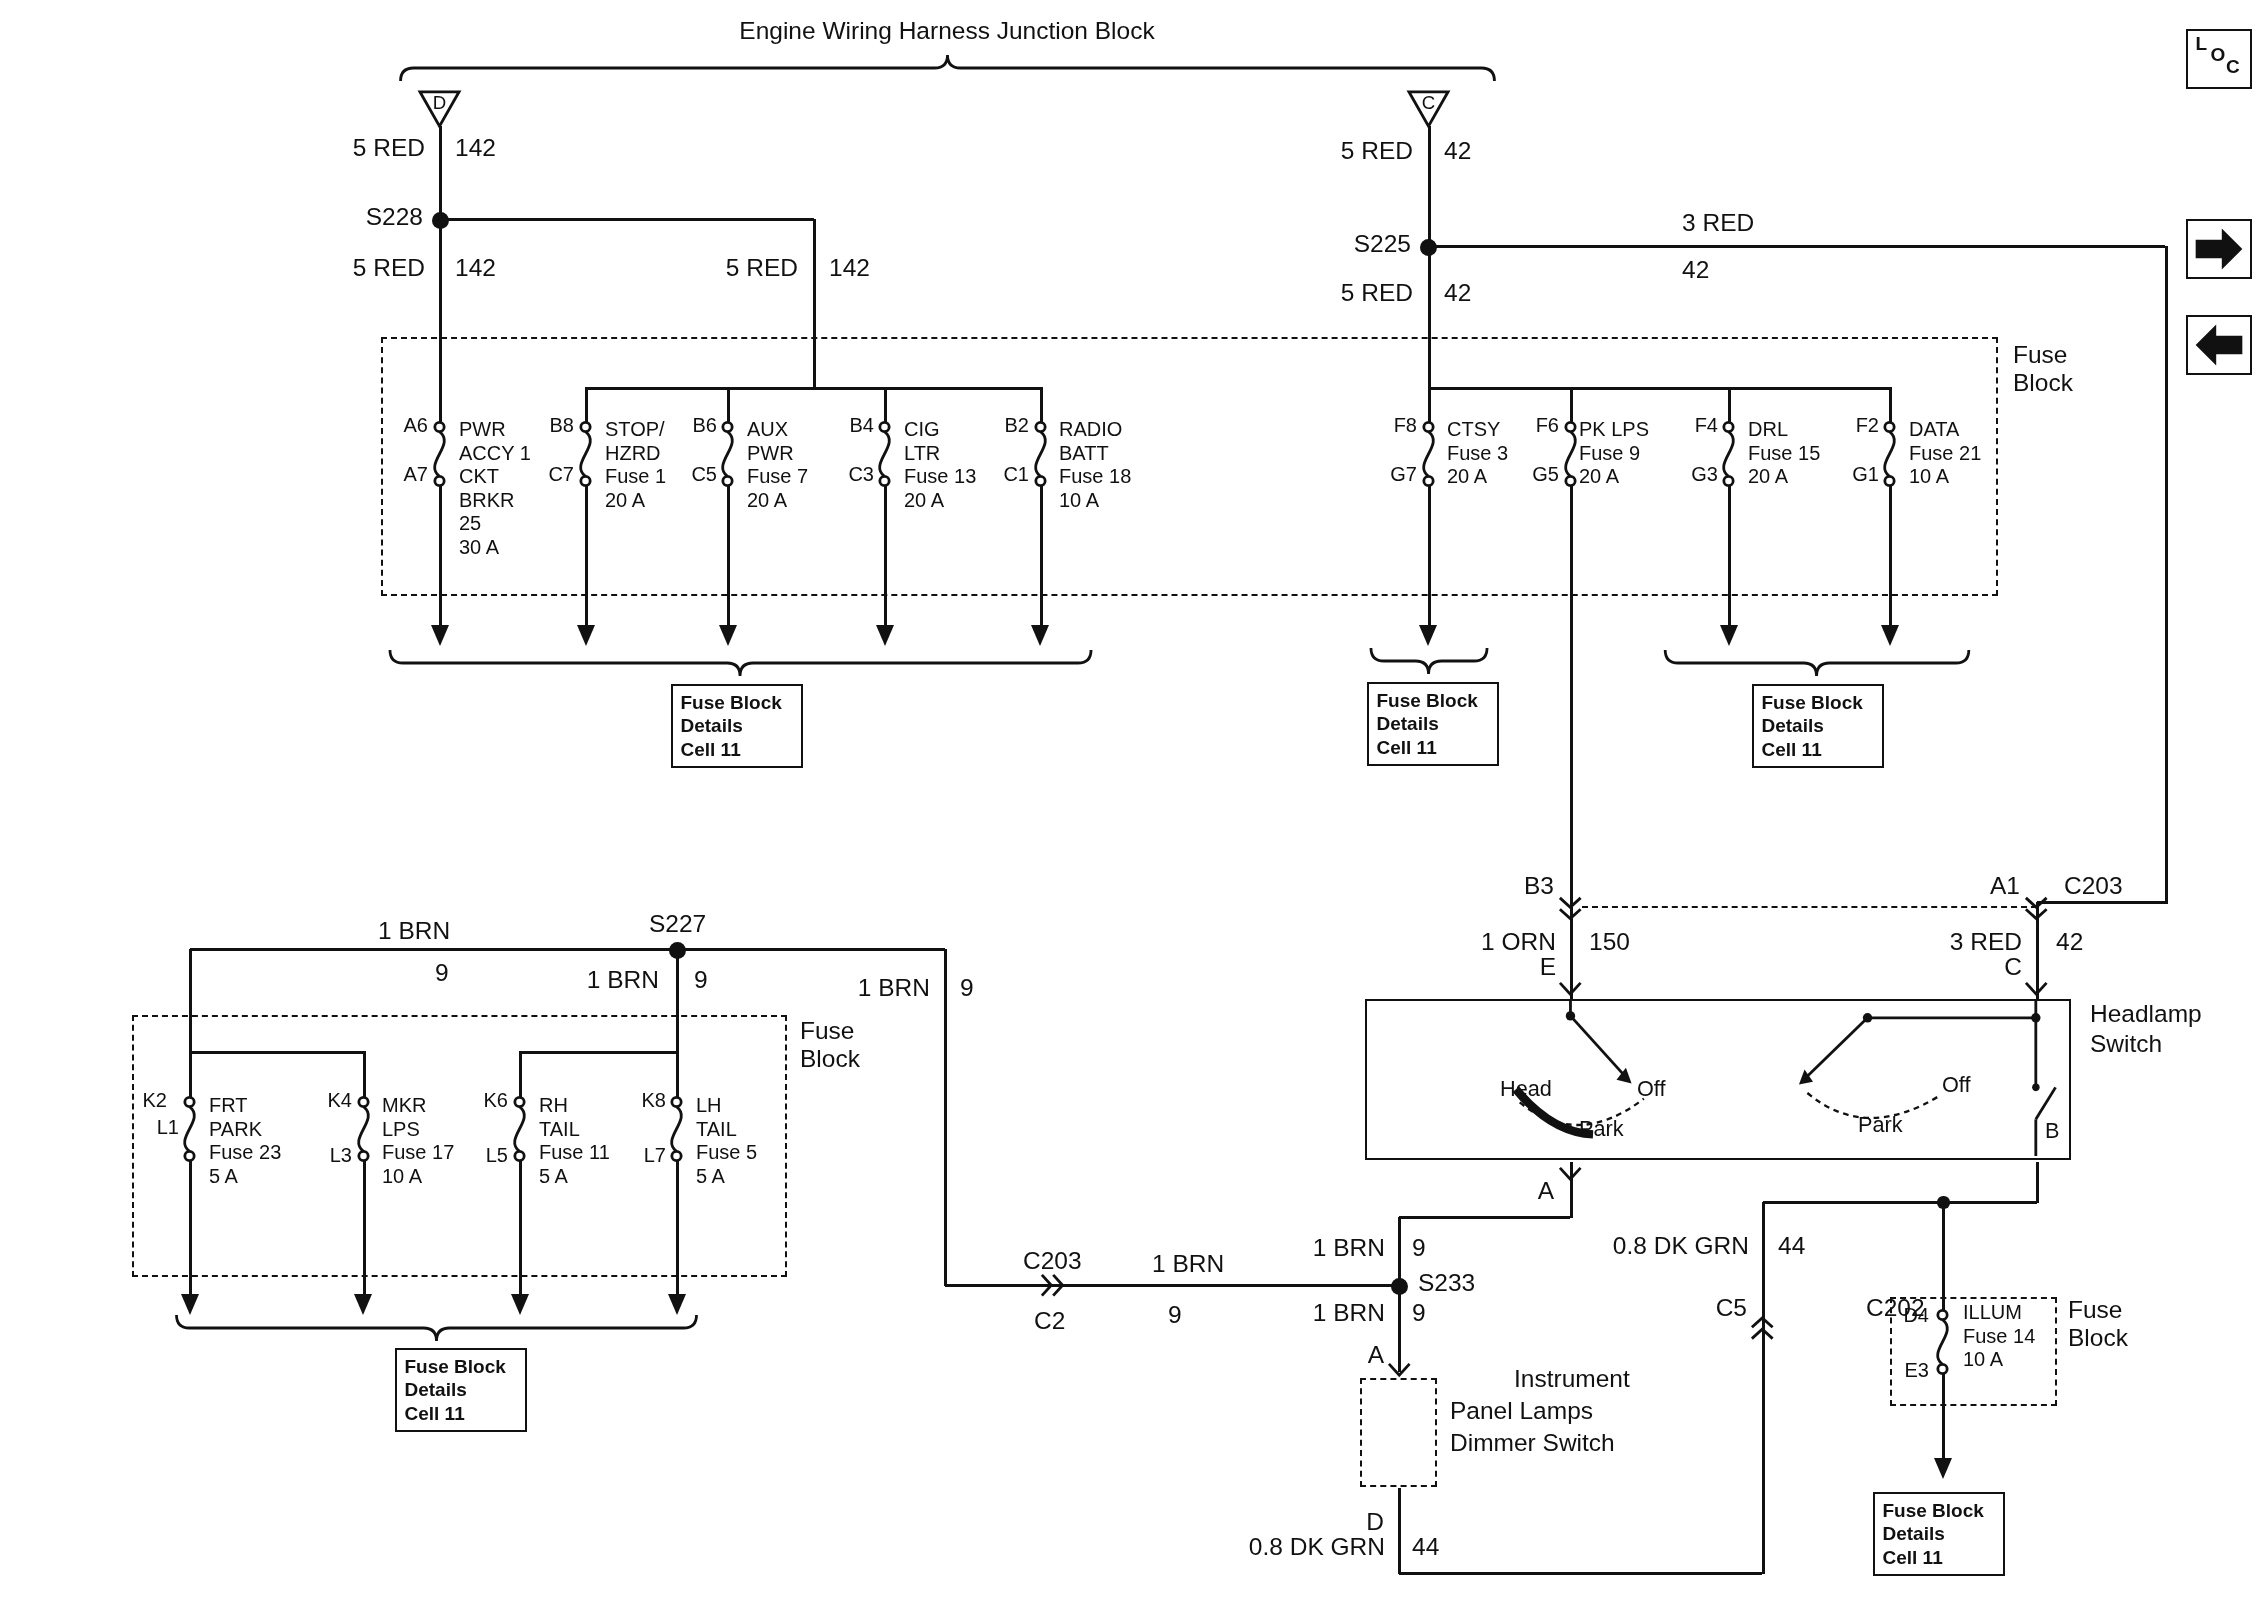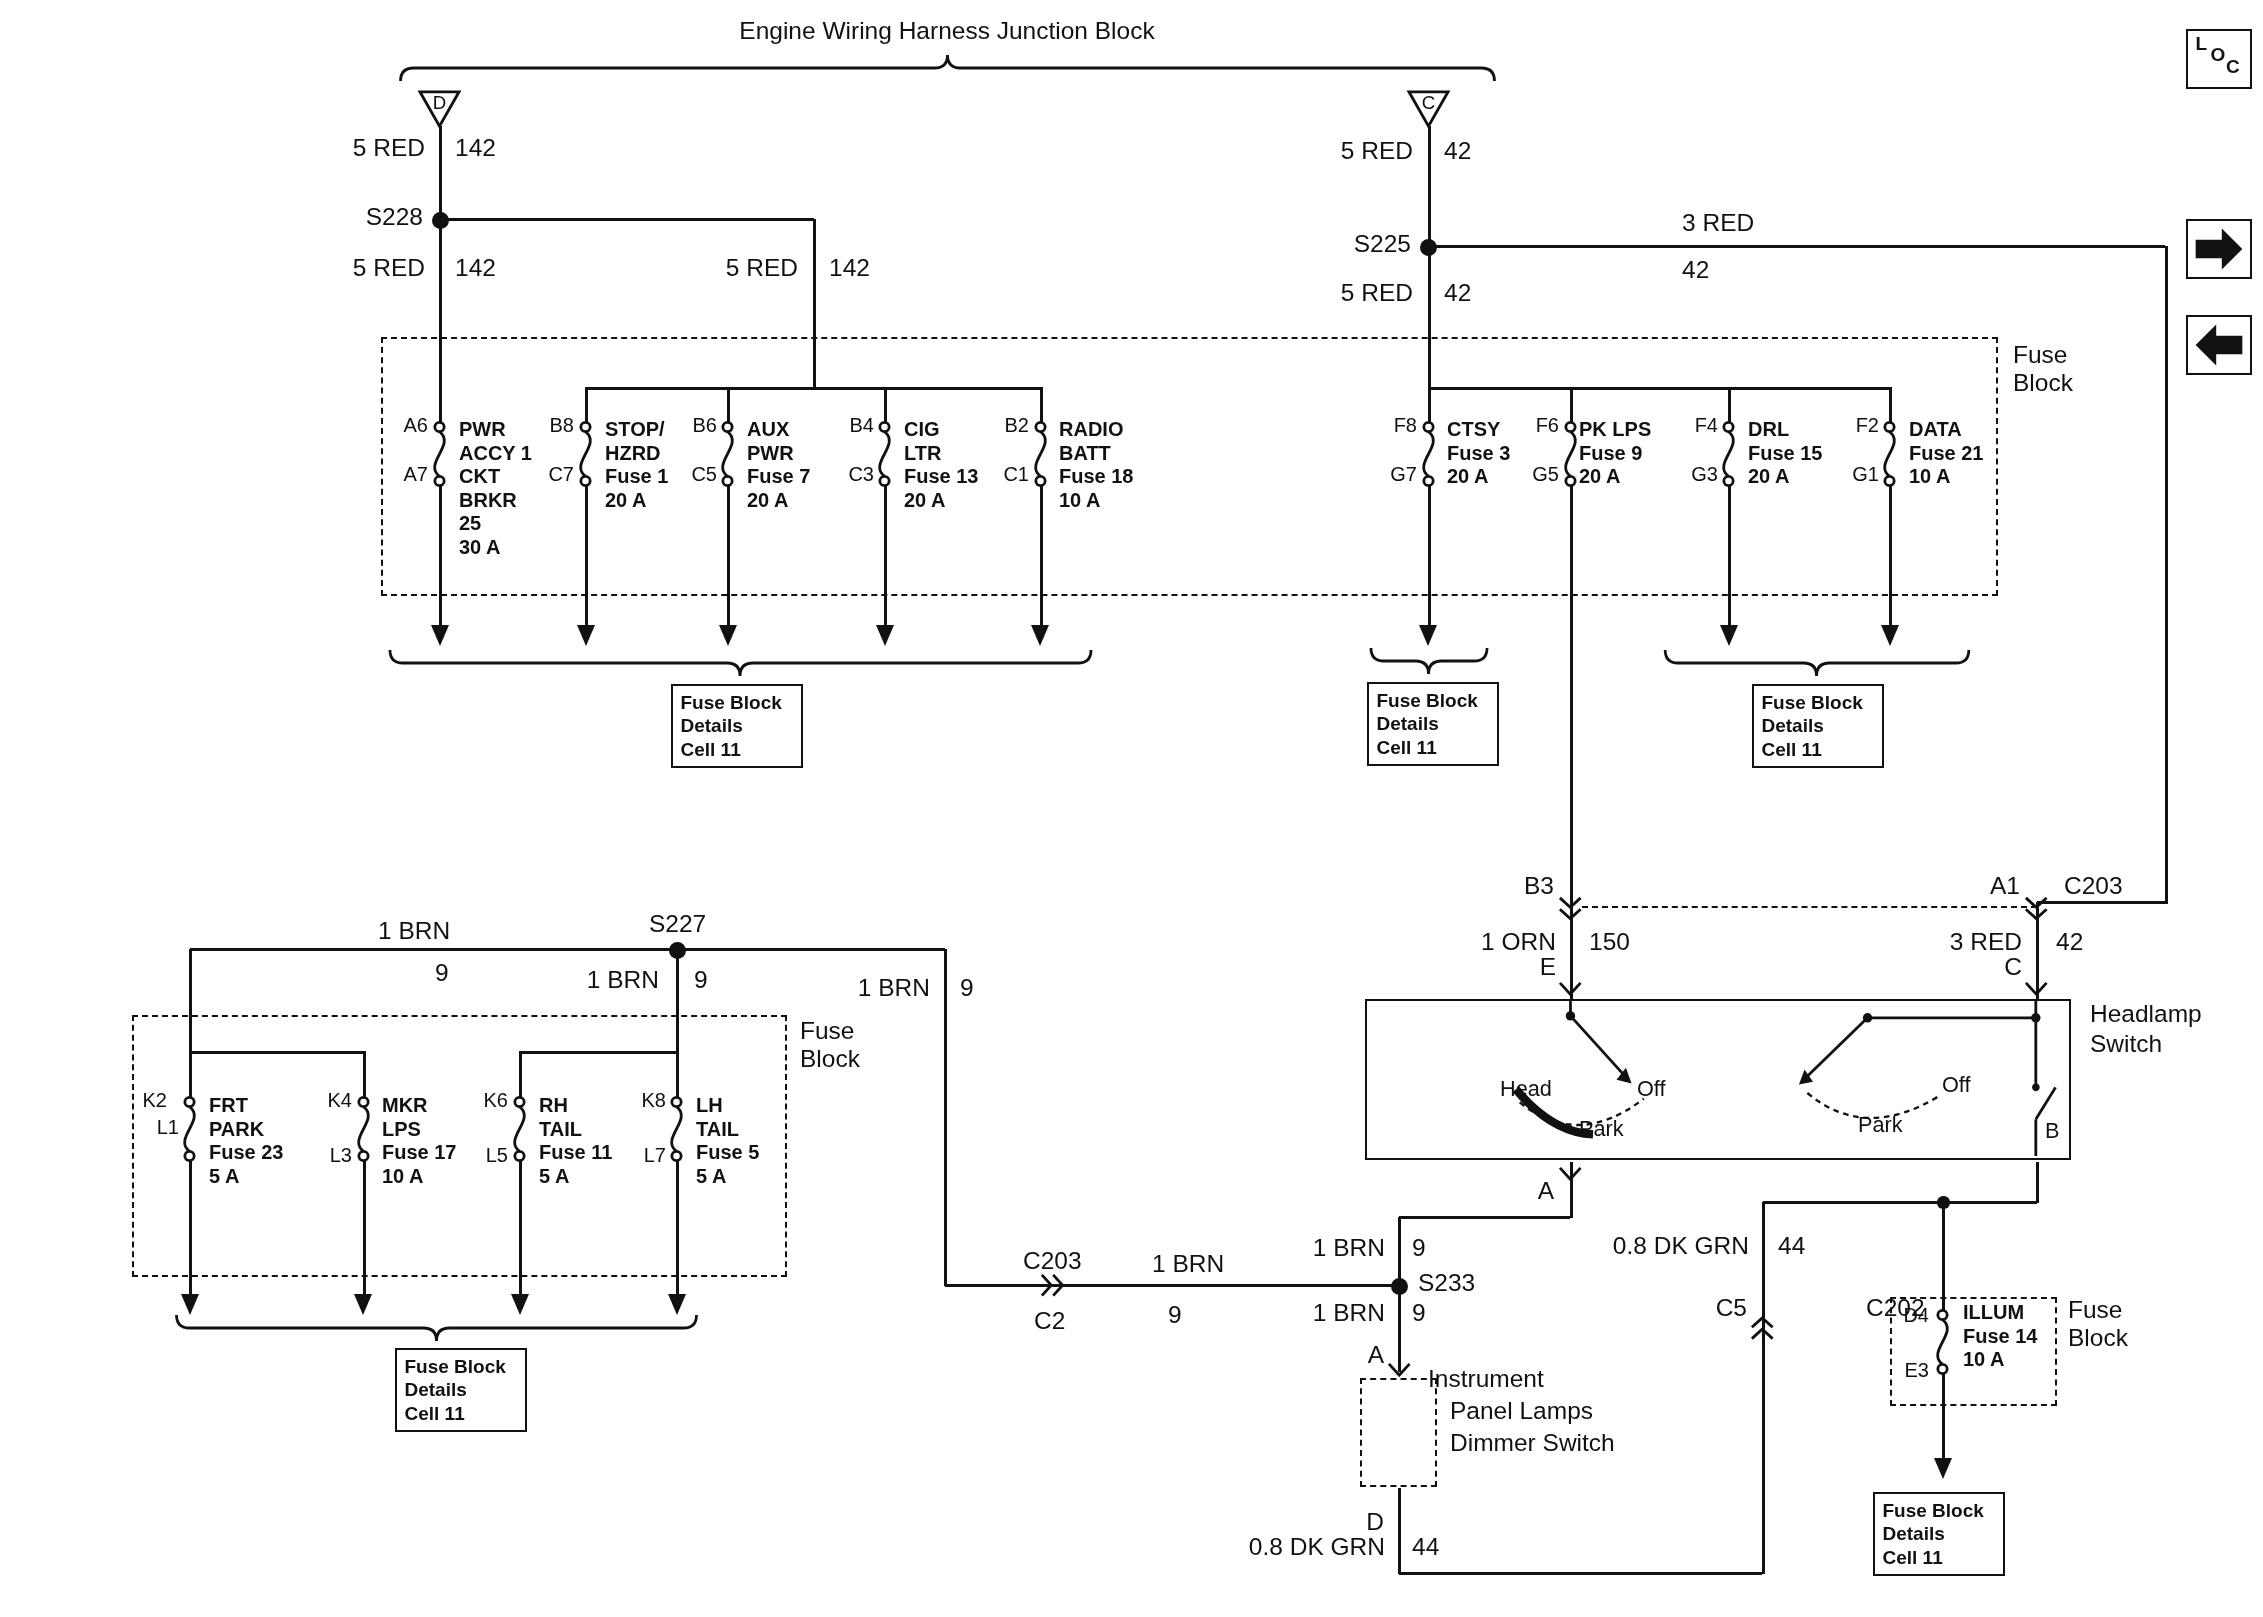--- a/index.html
+++ b/index.html
@@ -7,21 +7,21 @@
          font-family:"Liberation Sans",sans-serif;color:#111;}
   .h,.v{position:absolute;background:#111;}
   .h{height:2.8px;} .v{width:2.8px;}
   .dashline{position:absolute;height:0;border-top:2.8px dashed #111;}
   .lbl{position:absolute;font-size:24.5px;line-height:28px;white-space:nowrap;}
   .ra{transform:translateX(-100%);}
   .ctr{transform:translateX(-50%);}
   .sm{font-size:20px;line-height:23.5px;}
   .sw{font-size:21.7px;line-height:24.5px;}
   .fuse-lines div{font-size:20px;line-height:23.5px;white-space:nowrap;}
-  .fuse-lines{position:absolute;font-weight:bold;}
+  .fuse-lines{position:absolute;}
   .dot{position:absolute;width:17px;height:17px;margin:-8.5px 0 0 -8.5px;border-radius:50%;background:#111;}
   .dot.d2{width:12.2px;height:12.2px;margin:-5.6px 0 0 -5.6px;}
   .arr{position:absolute;width:0;height:0;border-left:9.4px solid transparent;border-right:9.4px solid transparent;border-top:21px solid #111;margin-left:-9.4px;}
   .dbox{position:absolute;border:2.8px dashed #111;}
   .sbox{position:absolute;border:2.8px solid #111;}
   .details{position:absolute;width:113px;border:2.8px solid #111;padding:4.7px 7.5px;font-size:19px;font-weight:700;line-height:23.5px;background:#fff;}
   .navbox{position:absolute;left:2186px;width:62px;height:56px;border:2.8px solid #111;background:#fff;}
   .navbox span{position:absolute;font-size:19px;font-weight:700;}
   svg.abs{position:absolute;overflow:visible;}
   .fusesvg circle{fill:#fff;stroke:#111;stroke-width:3;}
@@ -450,21 +450,21 @@
       <polyline points="14,2 24,13 14,24"></polyline>
     </svg>
   <div class="lbl" style="left:1152px;top:1250px">1 BRN</div>
   <div class="lbl" style="left:1168px;top:1301px">9</div>
 
   <div class="lbl ra" style="left:1384px;top:1341px">A</div>
   <svg class="abs chev" style="left:1387px;top:1362px" width="24.5" height="15" viewBox="0 0 26 16">
       <polyline points="2,2 13,14 24,2"></polyline>
     </svg>
   <div class="dbox" style="left:1360px;top:1378px;width:73px;height:105px"></div>
-  <div class="lbl" style="left:1428px;top:1365px">Instrument</div>
+  <div class="lbl" style="left:1514px;top:1365px">Instrument</div>
   <div class="lbl" style="left:1450px;top:1397px">Panel Lamps</div>
   <div class="lbl" style="left:1450px;top:1429px">Dimmer Switch</div>
   <div class="lbl ra" style="left:1384px;top:1508px">D</div>
   <div class="lbl ra" style="left:1385px;top:1533px">0.8 DK GRN</div>
   <div class="lbl" style="left:1412px;top:1533px">44</div>
 
   <div class="lbl ra" style="left:1749px;top:1232px">0.8 DK GRN</div>
   <div class="lbl" style="left:1778px;top:1232px">44</div>
   <div class="lbl ra" style="left:1747px;top:1294px">C5</div>
   <div class="lbl" style="left:1866px;top:1294px">C202</div>

